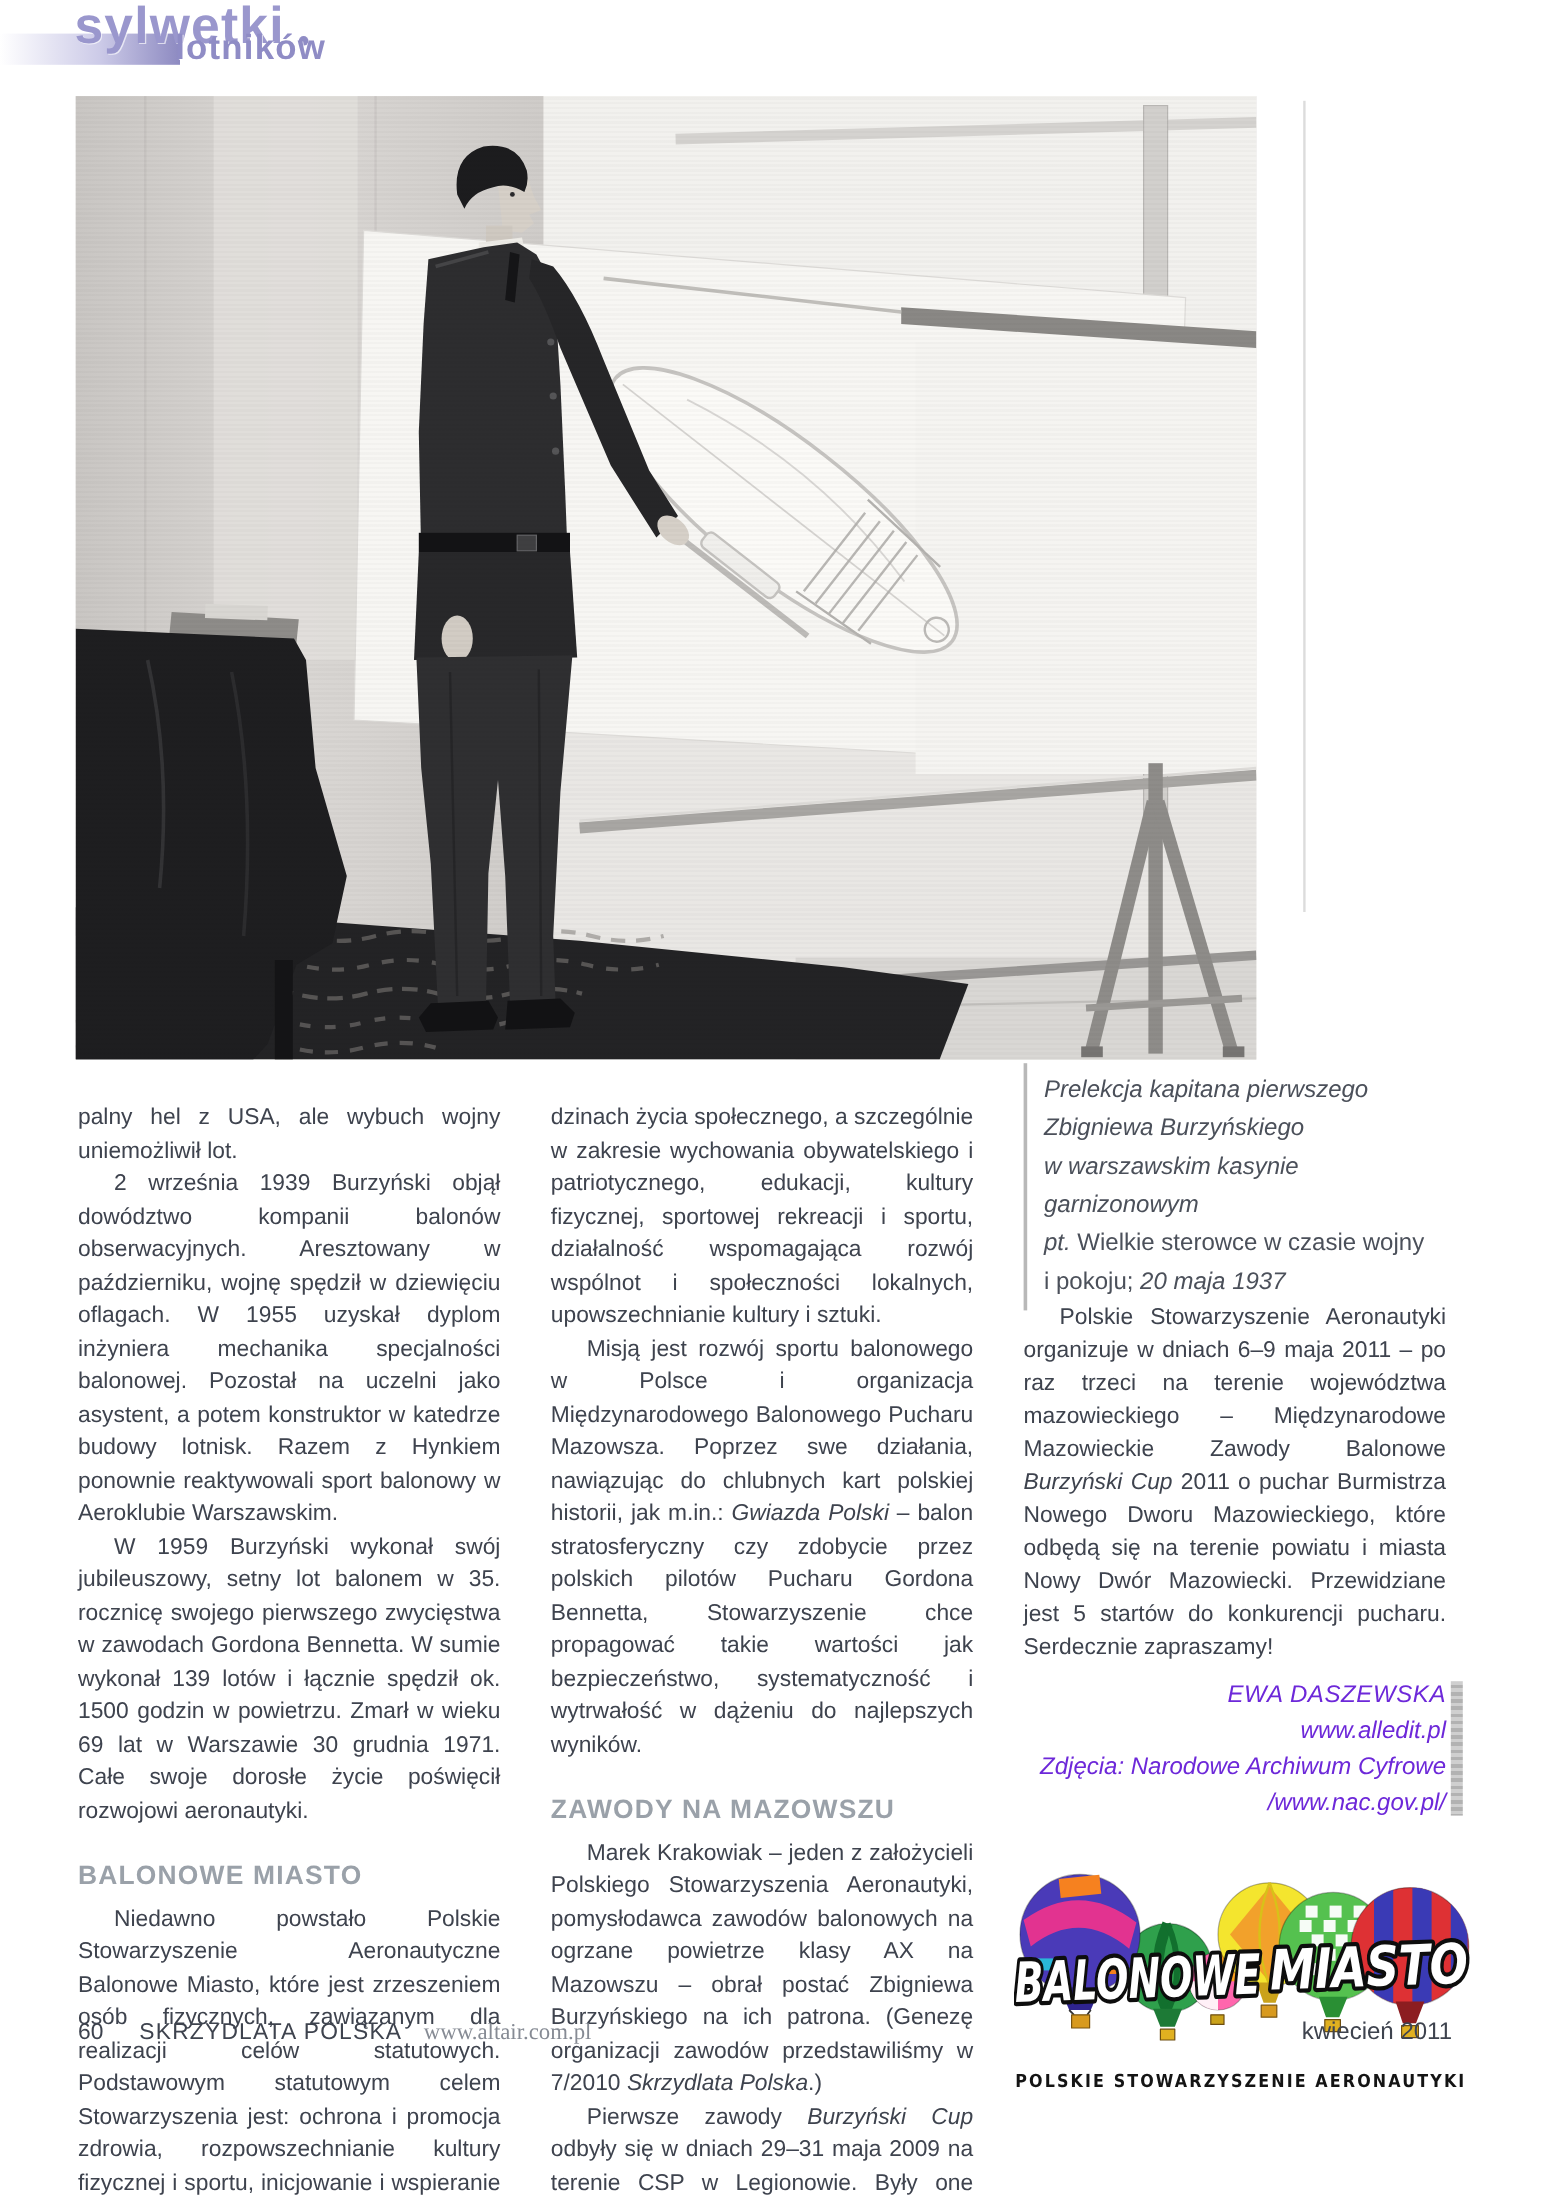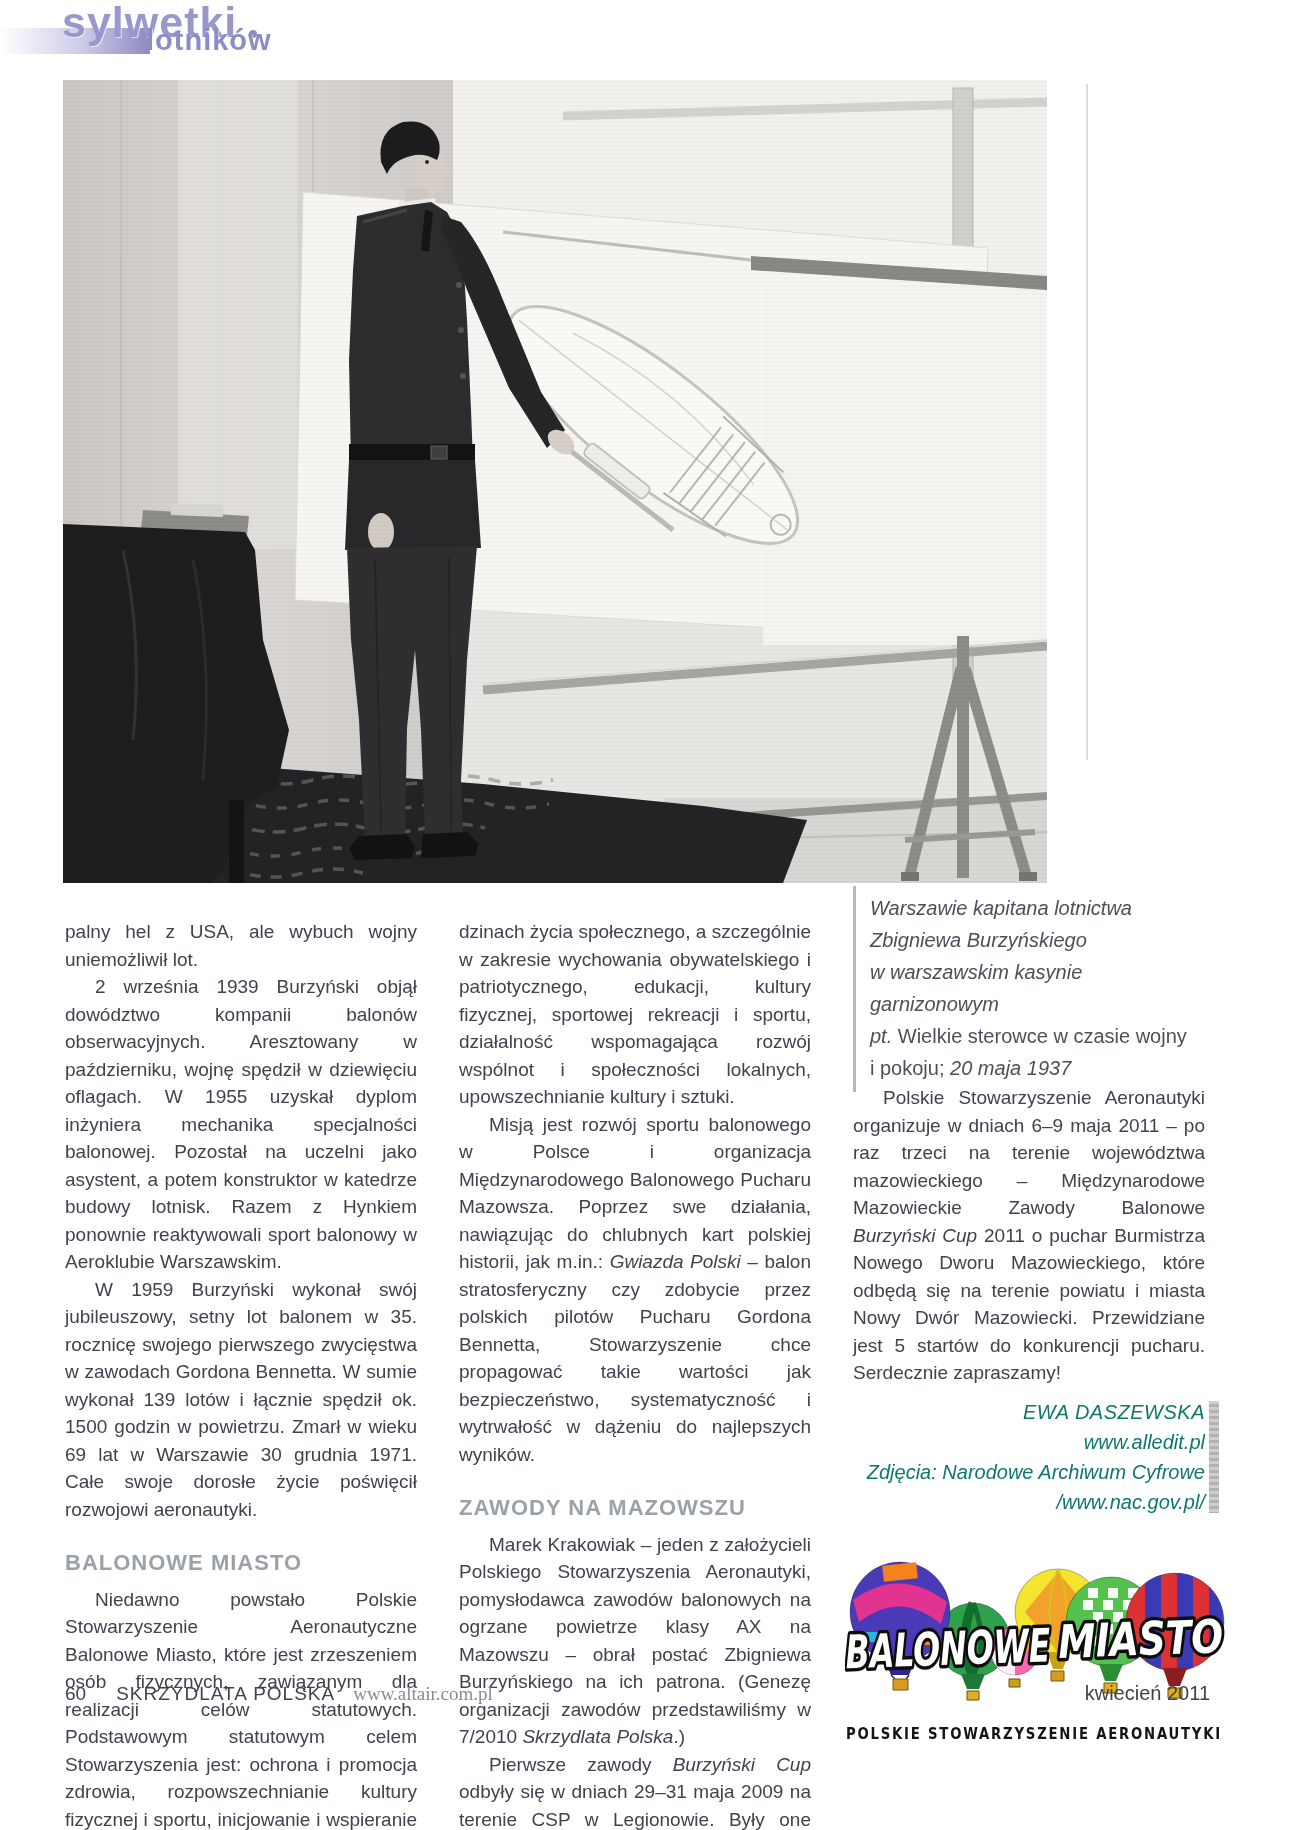--- a/index.html
+++ b/index.html
@@ -34,21 +34,21 @@
        text-align:justify;hyphens:auto;-webkit-hyphens:auto;}
   #col1{left:65px;top:918px;}
   #col2{left:459px;top:918px;}
   #col3{left:853px;top:1084px;}
   .col p{margin:0;}
   .col p.ind{text-indent:30px;}
   .col h3{margin:26px 0 9px;font-size:22px;font-weight:700;color:#9aa1a9;letter-spacing:1px;}
   .col i{font-style:italic;}
 
   .credits{position:relative;margin-top:10px;text-align:right;font-style:italic;
-     font-size:20px;line-height:30px;color:#0f766e;}
+     font-size:20px;line-height:30px;color:#6d28d9;}
   .credits div:first-child{letter-spacing:.5px;}
   .credits-bar{position:absolute;right:-14px;top:4px;width:10px;height:112px;
      background:repeating-linear-gradient(180deg,#cfcfcf 0 3px,#b2b2b2 3px 6px);}
 
   
   .bm-logo{position:absolute;left:845px;top:1548px;width:382px;height:200px;}
   .bm-logo svg{display:block;width:100%;height:100%;}
   .bm-title{font-family:"DejaVu Sans", sans-serif;font-size:46px;font-weight:bold;font-style:italic;
      fill:#ffffff;stroke:#0d0d0d;stroke-width:7px;paint-order:stroke;stroke-linejoin:round;}
   .bm-sub{font-family:"DejaVu Sans", sans-serif;font-size:15px;font-weight:bold;
@@ -186,21 +186,21 @@
         </g>
 
         <line x1="500" y1="365" x2="610" y2="450" stroke="#bdbbb8" stroke-width="5"></line>
         <ellipse cx="498" cy="362" rx="15" ry="10" fill="#d6d0c8" transform="rotate(40 498 362)"></ellipse>
       </g>
     </svg>
   </figure>
   <div class="vline"></div>
 
   <aside class="caption" id="caption">
-      <div class="cl"><i>Warszawie kapitana lotnictwa</i></div>
+      <div class="cl"><i>Prelekcja kapitana pierwszego</i></div>
       <div class="cl"><i>Zbigniewa Burzyńskiego</i></div>
       <div class="cl"><i>w warszawskim kasynie garnizonowym</i></div>
       <div class="cl"><i>pt. </i><span>Wielkie sterowce w czasie wojny</span></div>
       <div class="cl"><span>i pokoju; </span><i>20 maja 1937</i></div>
     </aside>
 
   <section class="col" id="col1">
       <p>palny hel z USA, ale wybuch wojny uniemożliwił lot.</p>
       <p class="ind">2 września 1939 Burzyński objął dowództwo kompanii balonów obserwacyjnych. Aresztowany w październiku, wojnę spędził w dziewięciu oflagach. W 1955 uzyskał dyplom inżyniera mechanika specjalności balonowej. Pozostał na uczelni jako asystent, a potem konstruktor w katedrze budowy lotnisk. Razem z Hynkiem ponownie reaktywowali sport balonowy w Aeroklubie Warszawskim.</p>
       <p class="ind">W 1959 Burzyński wykonał swój jubileuszowy, setny lot balonem w 35. rocznicę swojego pierwszego zwycięstwa w zawodach Gordona Bennetta. W sumie wykonał 139 lotów i łącznie spędził ok. 1500 godzin w powietrzu. Zmarł w wieku 69 lat w Warszawie 30 grudnia 1971. Całe swoje dorosłe życie poświęcił rozwojowi aeronautyki.</p>

